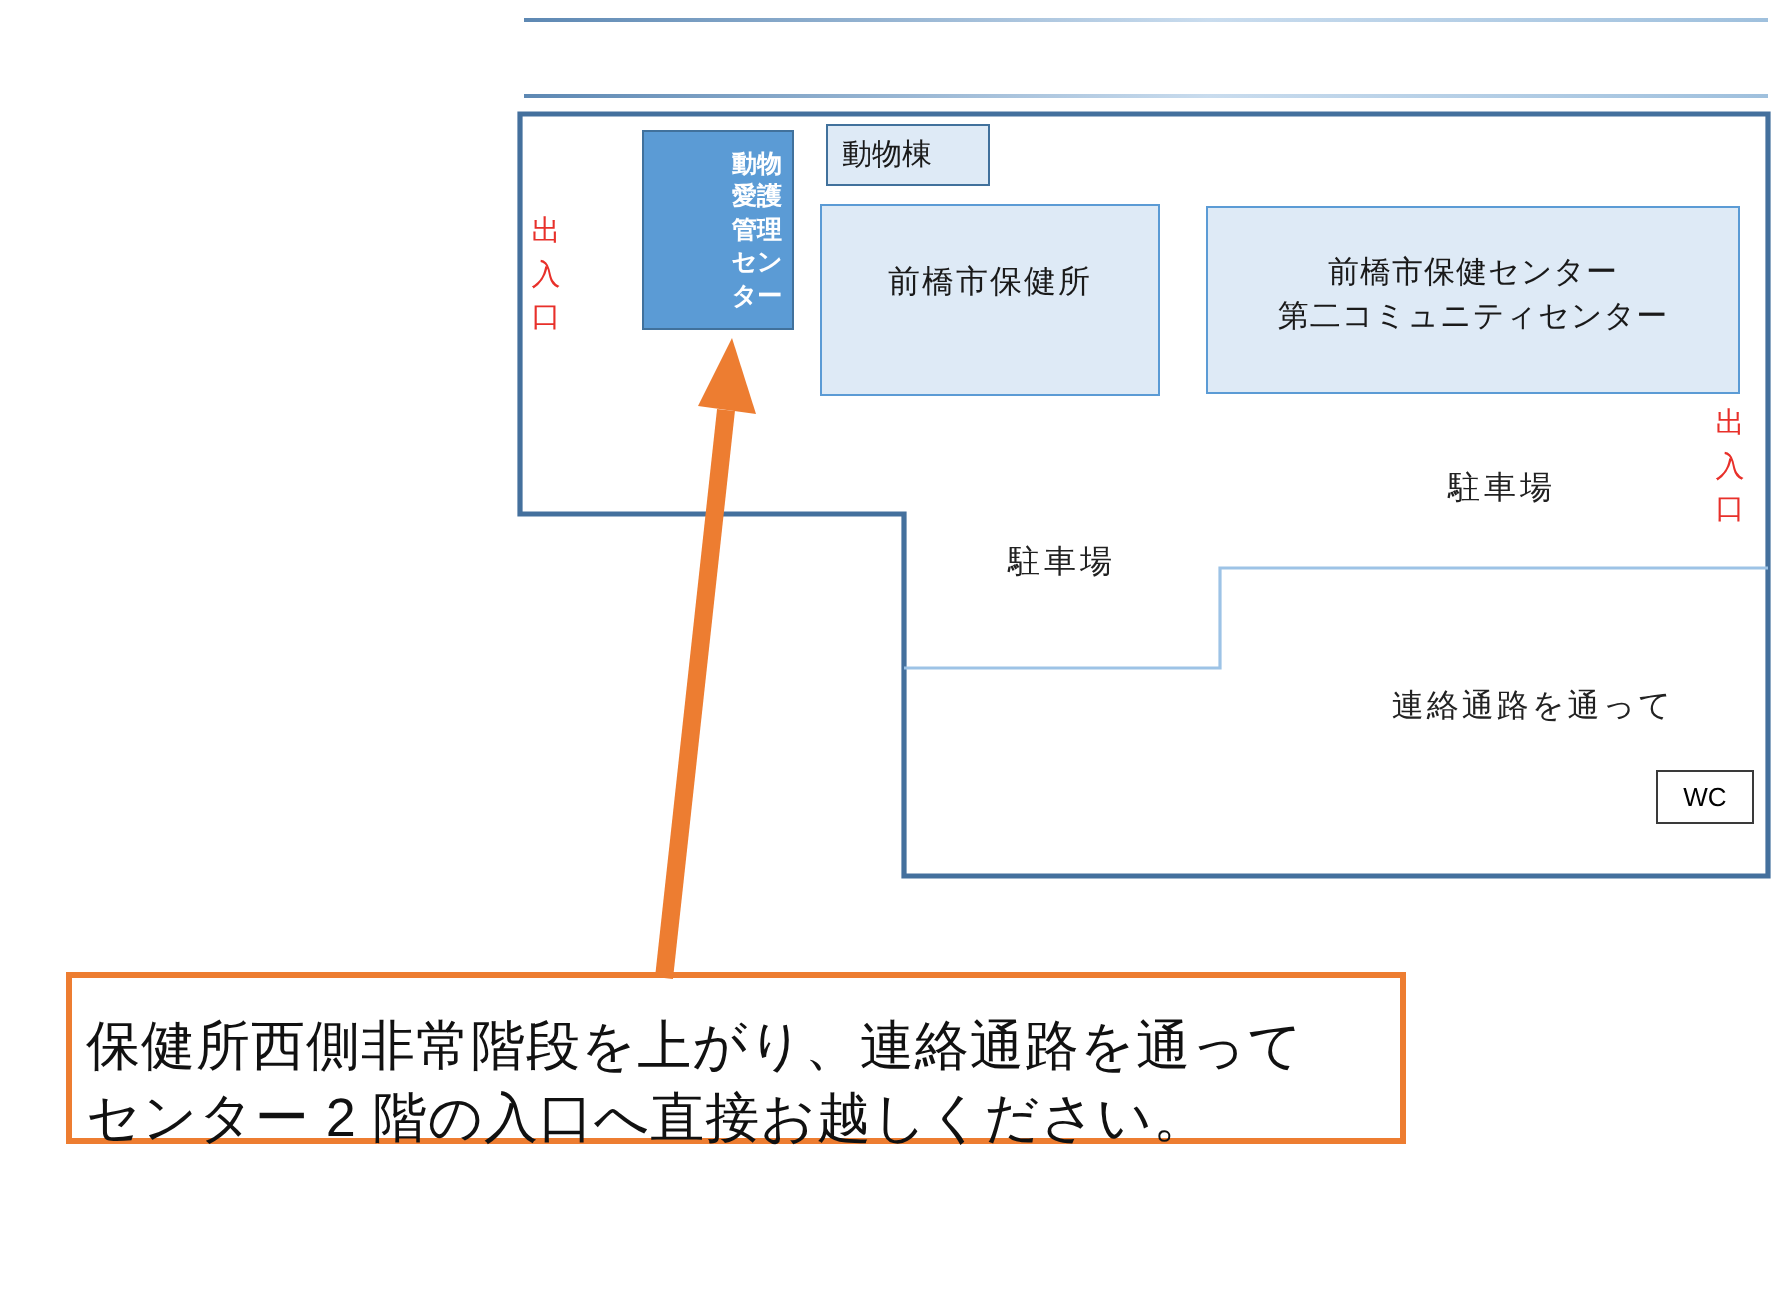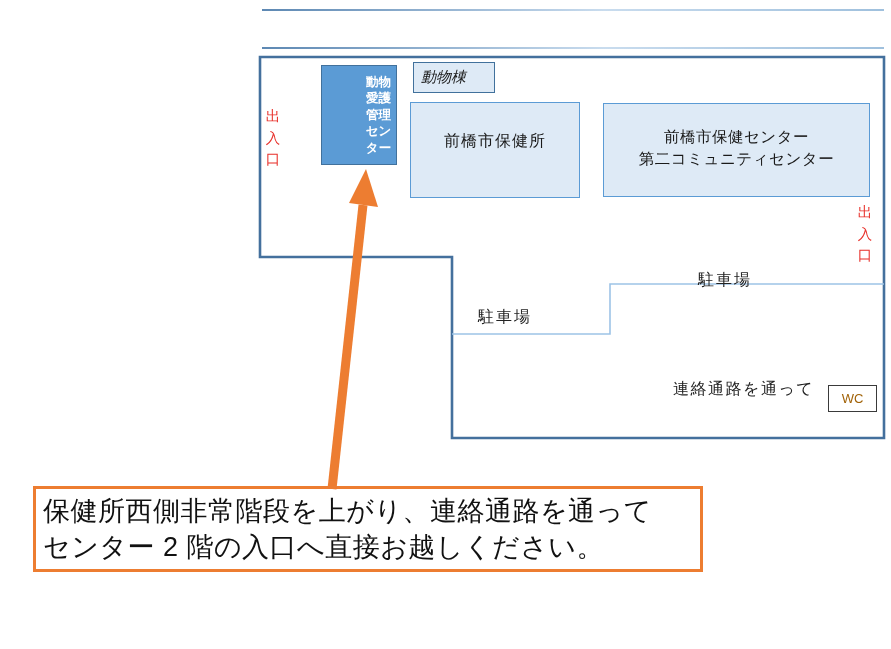--- a/index.html
+++ b/index.html
@@ -14,37 +14,37 @@
   .lbl{z-index:2;}
   .box{position:absolute;z-index:2;box-sizing:border-box;}
   .box.light{background:#deeaf6;border:1.5px solid #5b9bd5;}
   .animal-center{
     background:#5b9bd5;border:1px solid #41719c;color:#ffffff;font-weight:bold;
     font-size:12.5px;line-height:16.5px;text-align:center;white-space:pre-line;
     display:flex;align-items:center;justify-content:center;
   }
   .animal-building{
     background:#deeaf6;border:1.6px solid #41719c;font-size:15px;
-    display:flex;align-items:center;padding-left:7px;font-style:italic;
+    display:flex;align-items:center;padding-left:7px;
   }
   .health-office{text-align:center;padding-top:28px;font-size:16px;letter-spacing:1px;}
   .health-center{text-align:center;padding-top:22px;font-size:15.5px;line-height:22px;letter-spacing:0.5px;}
   .entrance{
     color:#e8302a;font-size:14.5px;line-height:21.5px;white-space:pre-line;
     text-align:center;z-index:2;
   }
-  .ground-label{font-size:16px;letter-spacing:2px;color:#222;text-align:left;z-index:2;margin-top:36px;}
+  .ground-label{font-size:16px;letter-spacing:2px;color:#222;text-align:right;z-index:2;}
   .wc-box{
-    background:#ffffff;border:1.8px solid #3a3a3a;font-size:13px;color:#a16207;
+    background:#ffffff;border:1.8px solid #3a3a3a;font-size:13px;color:#000000;
     display:flex;align-items:center;justify-content:center;z-index:2;
   }
   .note-box{
     box-sizing:border-box;background:#ffffff;border:3.5px solid #ed7d31;
     font-size:27px;line-height:36px;letter-spacing:0.5px;color:#111;
-    padding:4px 0 0 7px;white-space:pre-line;z-index:2;
+    padding:16px 0 0 7px;white-space:pre-line;z-index:2;
   }
   svg.arrow{position:absolute;left:0;top:0;z-index:3;pointer-events:none;}
 </style>
 </head>
 <body>
 
 <div class="stage">
 
   <div class="abs river-line" style="left:262px;top:9px;width:622px;"></div>
   <div class="abs river-line" style="left:262px;top:47px;width:622px;"></div>

